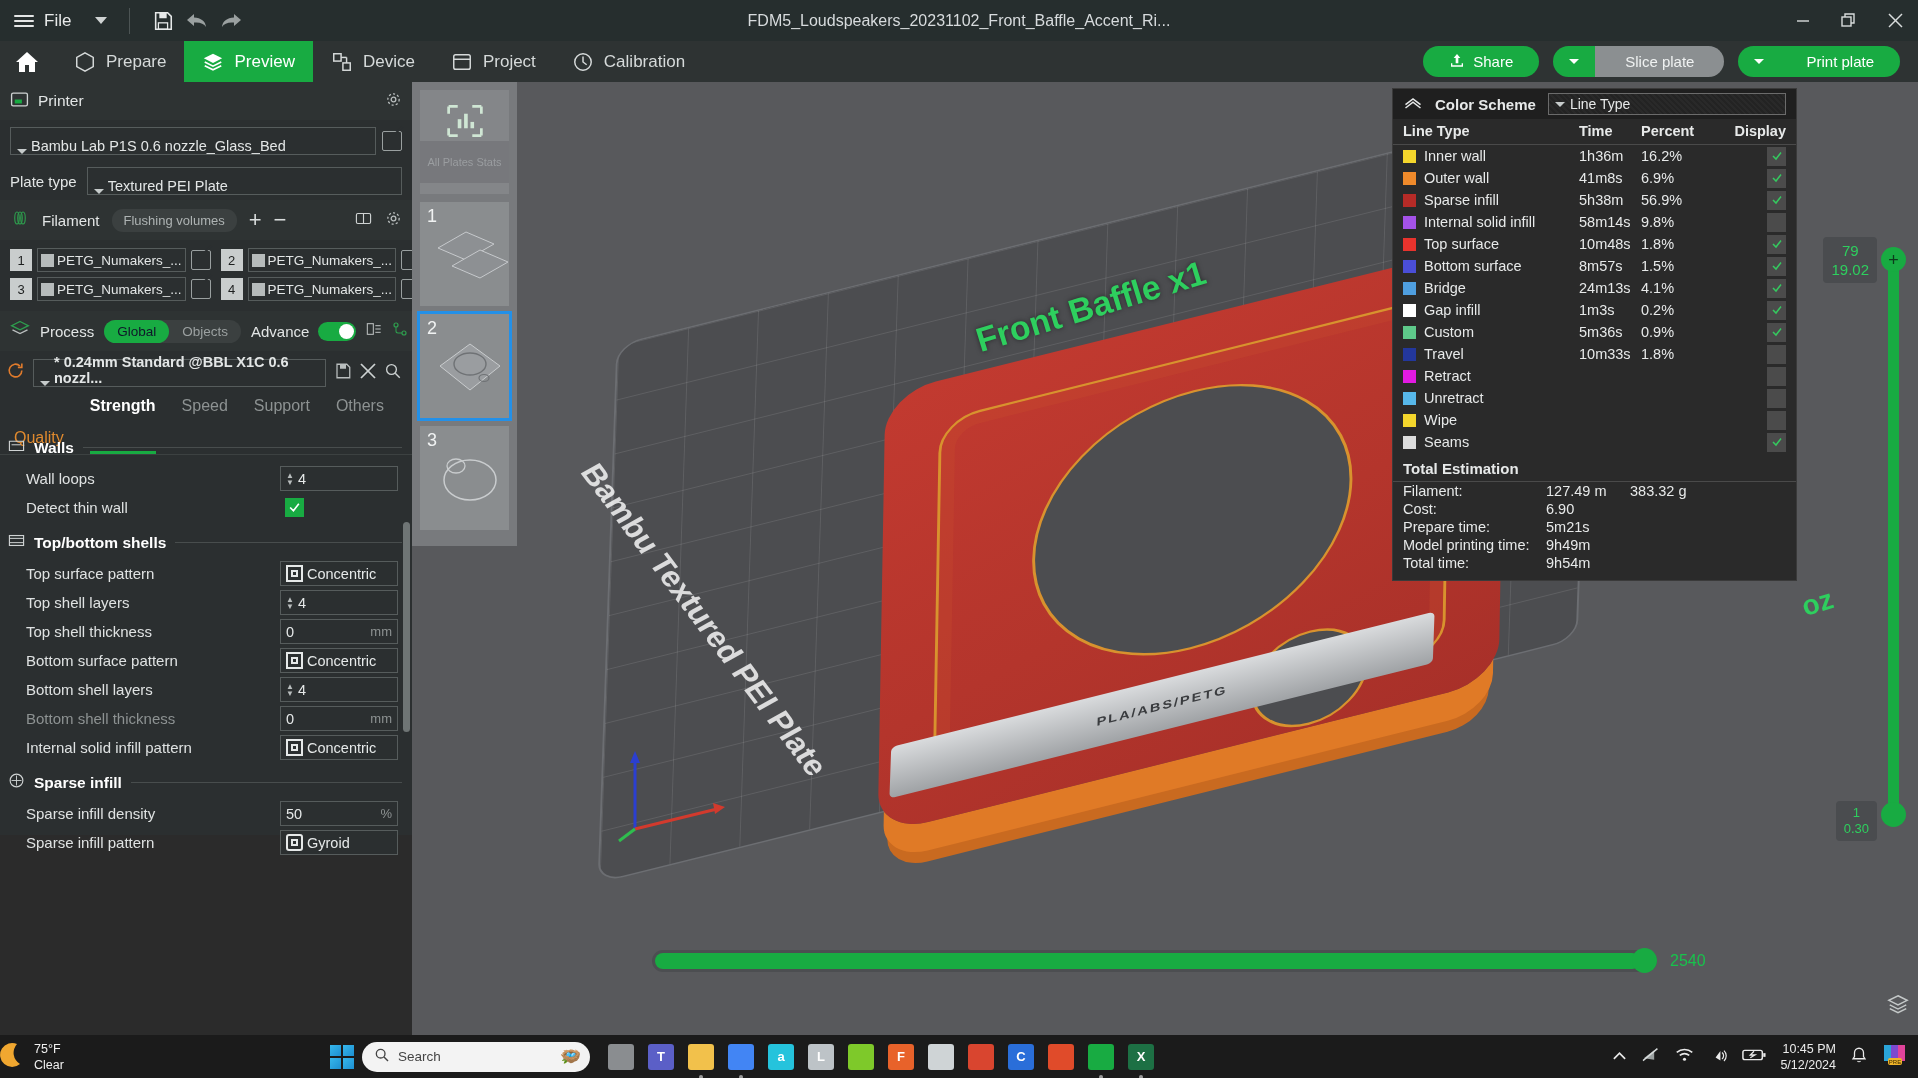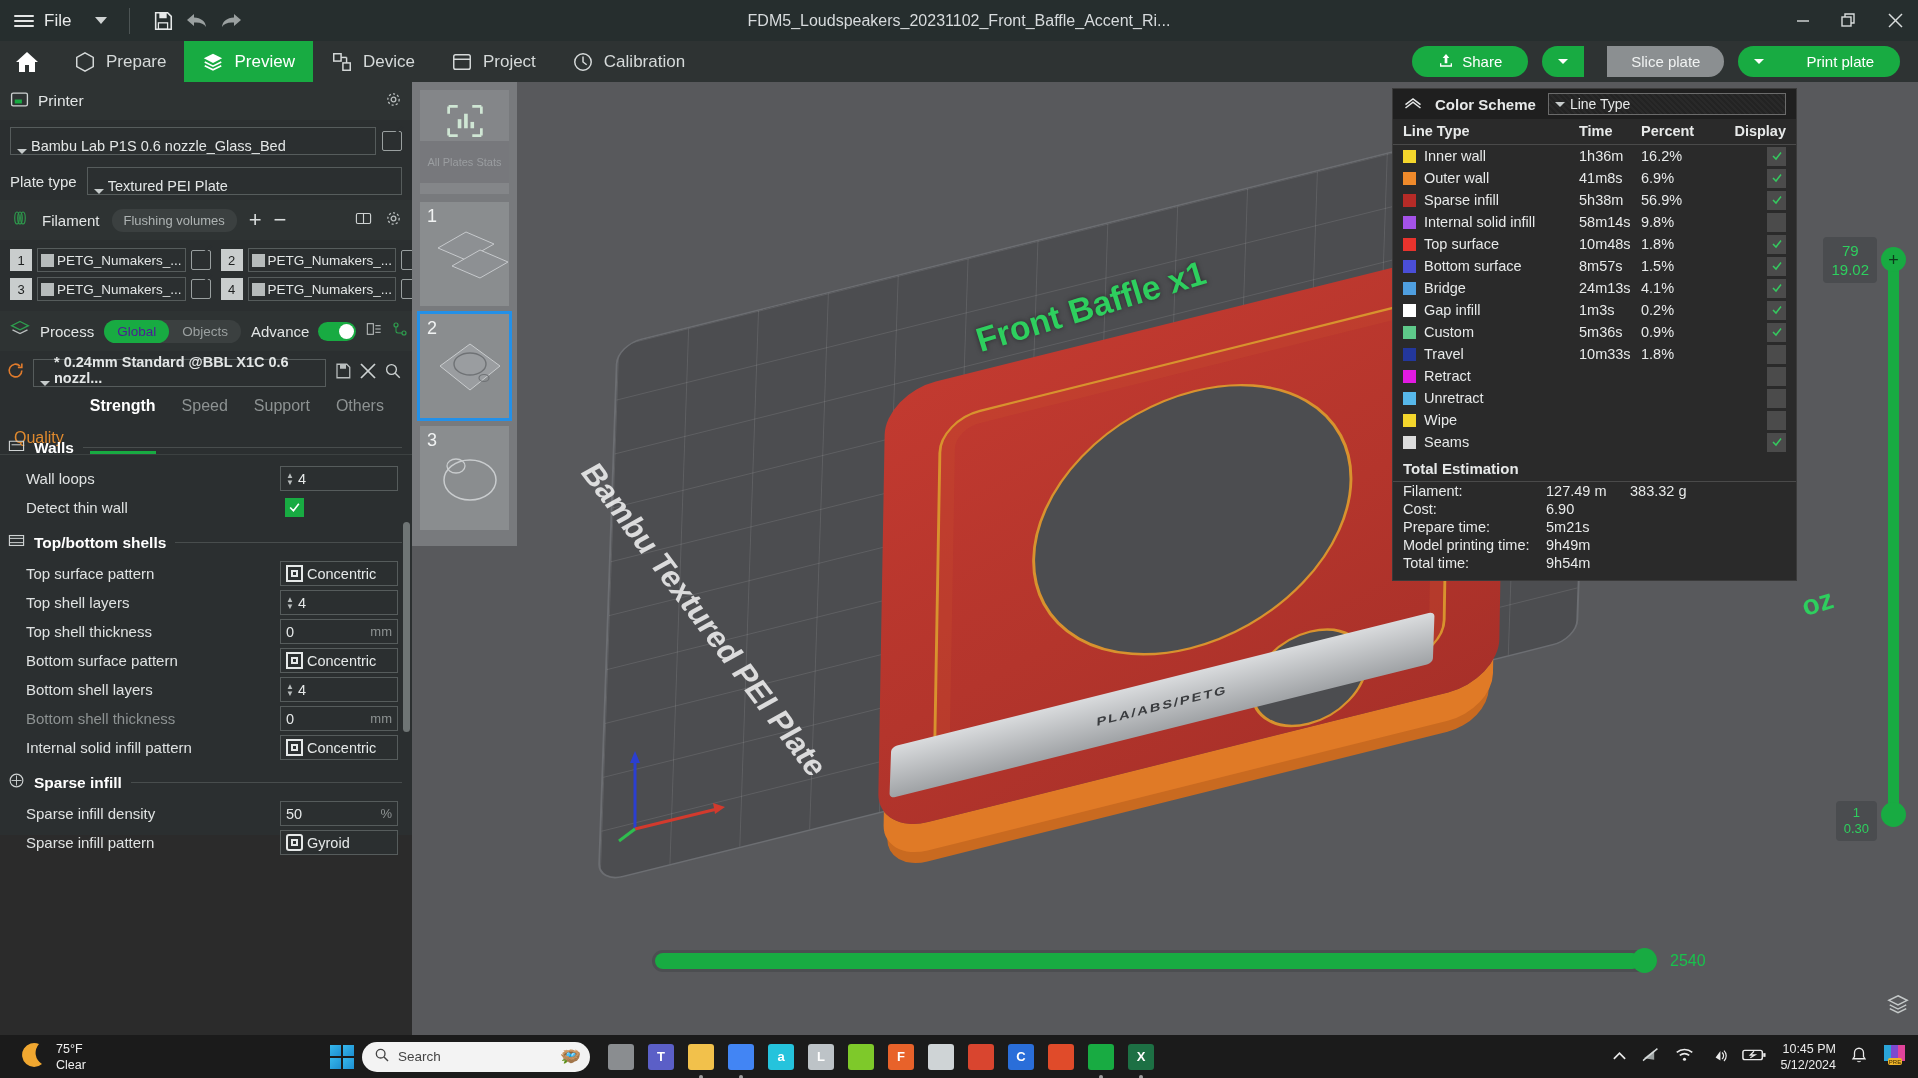--- a/index.html
+++ b/index.html
@@ -84,21 +84,21 @@
   }
   .fil-box {
     flex: 1; height: 24px; border: 1px solid #565c5c; display: flex; align-items: center;
     gap: 3px; padding: 0 3px; color: #e3e6e6; font-size: 13.5px; overflow: hidden; white-space: nowrap; justify-content: flex-end;
   }
   .fil-sw { width: 13px; height: 13px; background: #b6bbbb; flex: none; }
 
   .procbar { display: flex; align-items: center; gap: 10px; height: 40px; padding: 0 10px; background: #2e3333; }
   .seg { background: #3b4040; border-radius: 13px; display: flex; font-size: 13.5px; }
   .seg span { padding: 4px 13px; border-radius: 13px; color: #9ba0a0; }
-  .seg span.on { background: #18ab42; color: #4c1d95; }
+  .seg span.on { background: #18ab42; color: #0f172a; }
   .toggle { width: 38px; height: 19px; border-radius: 10px; background: #18ab42; position: relative; }
   .toggle:after { content:''; position:absolute; right:2px; top:2px; width:15px;height:15px;border-radius:50%;background:#fff; }
 
   .preset-row { display: flex; align-items: center; gap: 8px; padding: 8px 10px 6px 6px; }
   .reload { color: #e07b2c; font-size: 17px; }
 
   .subtabs { display: flex; gap: 26px; padding: 4px 14px 0 14px; }
   .subtab { color: #8d9292; font-size: 16px; padding-bottom: 7px; }
   .subtab.q { color: #e08a2e; margin-top: 32px; }
   .subtab.active { color: #ffffff; font-weight: bold; border-bottom: 3px solid #18ab42; }
@@ -240,21 +240,21 @@
   .cs-total { font-weight: bold; padding: 7px 10px 4px 10px; font-size: 15px; border-bottom: 1px solid #4a4a4a; }
   .cs-trow { display: flex; padding: 1px 10px; }
   .t-lab { width: 143px; }
   .t-v1 { width: 84px; }
 
   
   .taskbar {
     position: absolute; left: 0; bottom: 0; width: 1918px; height: 43px;
     background: #1b1b1b; display: flex; align-items: center;
   }
-  .tb-weather { display: flex; align-items: center; gap: 10px; padding-left: 22px; color: #f0f0f0; }
+  .tb-weather { display: flex; align-items: center; gap: 10px; color: #f0f0f0; }
   .tb-weather .wt { font-size: 12.5px; line-height: 16px; }
   .tb-center { position: absolute; left: 330px; display: flex; align-items: center; gap: 8px; }
   .winlogo { display: grid; grid-template-columns: 11px 11px; grid-template-rows: 11px 11px; gap: 2px; }
   .winlogo i { display:block; background: linear-gradient(135deg,#36b7ec,#1d8fd1); }
   .searchbox {
     width: 228px; height: 30px; border-radius: 15px; background: #f3f3f3;
     display: flex; align-items: center; gap: 8px; padding: 0 12px; color: #444; font-size: 13.5px;
     position: relative; overflow: hidden;
   }
   .tapp { width: 34px; height: 36px; display: flex; align-items: center; justify-content: center; position: relative; }
@@ -381,21 +381,21 @@
               <path d="M12 3 l5 6 h-3 v8 h-4 V9 H7 Z" fill="#fff"></path>
               <path d="M4 17 v4 h16 v-4" fill="none" stroke="#fff" stroke-width="2"></path>
             </svg>
         </span>
         <span>Share</span>
       </div>
       <div style="display:flex;align-items:center;">
         <div style="background:#18ab42;border-radius:16px 0 0 16px;height:31px;width:42px;display:flex;align-items:center;justify-content:center;">
           <span class="mini-chev" style="border-top-color:#fff;"></span>
         </div>
-        <div style="background:#8b8f91;border-radius:0 16px 16px 0;height:31px;padding:0 24px;display:flex;align-items:center;color:#f0f2f2;font-size:15px;margin-left:23px;">
+        <div style="background:#8b8f91;border-radius:0 16px 16px 0;height:31px;padding:0 30px;display:flex;align-items:center;color:#f0f2f2;font-size:15px;">
           <span>Slice plate</span>
         </div>
       </div>
       <div style="display:flex;align-items:center;">
         <div style="background:#18ab42;border-radius:16px 0 0 16px;height:31px;width:42px;display:flex;align-items:center;justify-content:center;">
           <span class="mini-chev" style="border-top-color:#fff;"></span>
         </div>
         <div style="background:#18ab42;border-radius:0 16px 16px 0;height:31px;padding:0 26px;display:flex;align-items:center;color:#fff;font-size:15px;">
           <span>Print plate</span>
         </div>

